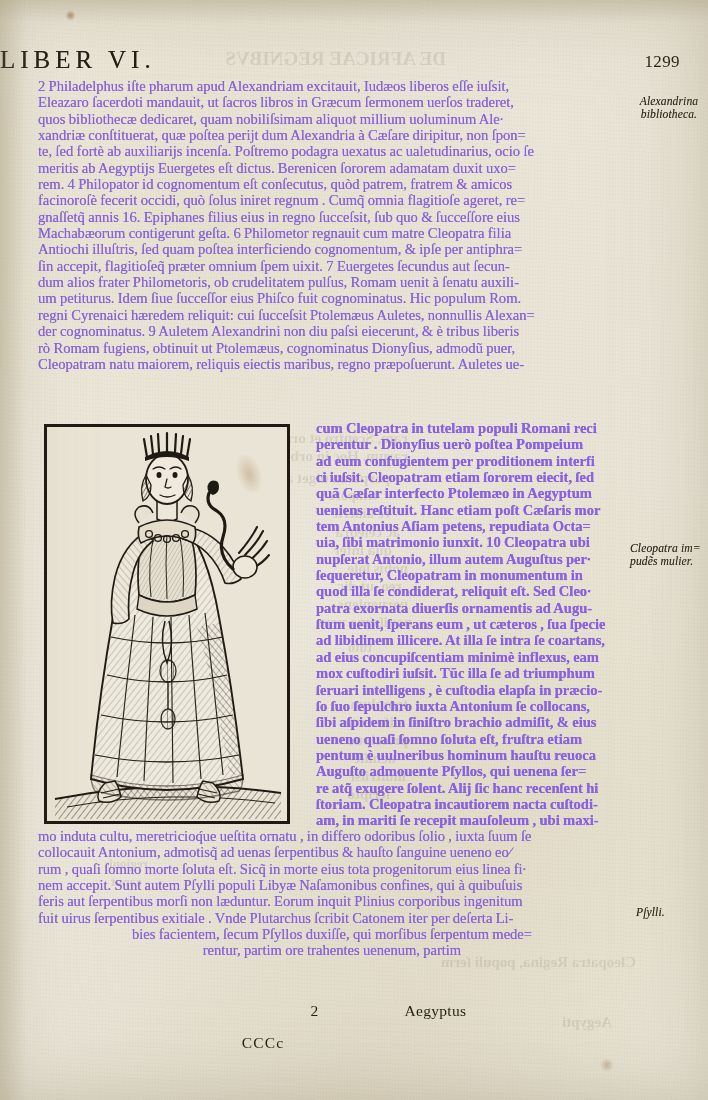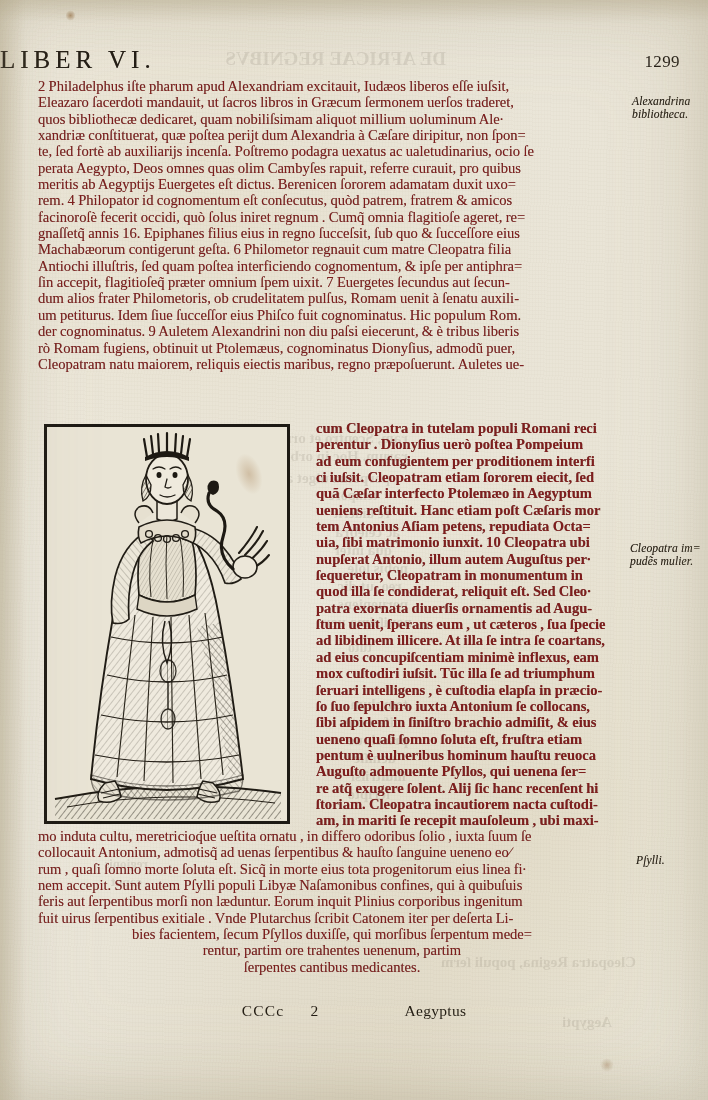--- a/index.html
+++ b/index.html
@@ -39,21 +39,21 @@
   #content{position:absolute;inset:0;color:#221c14;}
   .hdr{
     position:absolute;left:0;right:0;top:46px;
     font-size:25px;letter-spacing:5px;font-weight:400;
     text-shadow:0 0 .6px rgba(34,28,20,.55);
   }
   .folio{
     position:absolute;right:28px;top:52px;font-size:17px;letter-spacing:.4px;
   }
   .col{
-    position:absolute;color:#7f1d1d;
+    position:absolute;color:#8b5cf6;
     text-align:justify;text-align-last:left;
     font-size:14.6px;line-height:16.35px;
     letter-spacing:-.02px;word-spacing:-.3px;
     text-shadow:0 0 .55px rgba(36,30,21,.45);
   }
   #blockA{left:38px;top:78px;width:588px;}
   #narrow{left:316px;top:420px;width:328px;font-weight:bold;}
   #blockB{left:38px;top:828px;width:588px;}
   .ctr{text-align:center;text-align-last:center;}
   
@@ -61,21 +61,21 @@
     position:absolute;font-style:italic;font-size:11.6px;line-height:13px;
     color:#2a2319;letter-spacing:.1px;
     text-shadow:0 0 .5px rgba(42,35,25,.45);
   }
   
   .footer{
     position:absolute;left:0;right:0;top:1002px;
     font-size:15.5px;letter-spacing:.3px;color:#241e15;
     display:flex;justify-content:center;gap:26px;
   }
-  .footer .sig{letter-spacing:1.2px;}
+  .footer .sig{letter-spacing:1.2px;margin-top:32px;}
   .footer .gap{width:34px;}
   
   #cut{
     position:absolute;left:44px;top:424px;width:240px;height:394px;
     border:3px solid #1d1a14;background:#e7e2d3;overflow:hidden;
   }
   #cut .plate{position:absolute;inset:0;}
   #cut svg{display:block;width:100%;height:100%;}
   
   .stain{position:absolute;border-radius:50%;pointer-events:none;}
@@ -130,30 +130,30 @@
 
   <div class="hdr">LIBER VI.</div>
   <div class="folio">1299</div>
 
   <div class="col" id="blockA">
       <div>2  Philadelphus iſte pharum apud Alexandriam excitauit, Iudæos liberos eſſe iuſsit,</div>
       <div>Eleazaro ſacerdoti mandauit, ut ſacros libros in Græcum ſermonem uerſos traderet,</div>
       <div>quos bibliothecæ dedicaret, quam nobiliſsimam aliquot millium uoluminum Ale∙</div>
       <div>xandriæ conſtituerat, quæ poſtea perijt dum Alexandria à Cæſare diripitur, non ſpon=</div>
       <div>te, ſed fortè ab auxiliarijs incenſa. Poſtremo podagra uexatus ac ualetudinarius, ocio ſe</div>
-      <div>perata Aegypto, Deos omnes quas olim Cambyſes rapuit, referre curauit, pro quibus</div>
       <div>meritis ab Aegyptijs Euergetes eſt dictus.  Berenicen ſororem adamatam duxit uxo=</div>
       <div>rem.  4  Philopator id cognomentum eſt conſecutus, quòd patrem, fratrem &amp; amicos</div>
       <div>facinoroſè fecerit occidi, quò ſolus iniret regnum .  Cumq̃ omnia flagitioſe ageret, re=</div>
       <div>gnaſſetq̃ annis 16. Epiphanes filius eius in regno ſucceſsit, ſub quo &amp; ſucceſſore eius</div>
       <div>Machabæorum contigerunt geſta.  6  Philometor regnauit cum matre Cleopatra filia</div>
       <div>Antiochi illuſtris, ſed quam poſtea interficiendo cognomentum, &amp; ipſe per antiphra=</div>
       <div>ſin accepit, flagitioſeq̃ præter omnium ſpem uixit.  7  Euergetes ſecundus aut ſecun-</div>
       <div>dum alios frater Philometoris, ob crudelitatem pulſus, Romam uenit à ſenatu auxili-</div>
       <div>um petiturus. Idem ſiue ſucceſſor eius Phiſco fuit cognominatus. Hic populum Rom.</div>
+      <div>regni Cyrenaici hæredem reliquit: cui ſucceſsit Ptolemæus Auletes, nonnullis Alexan=</div>
       <div>der cognominatus.  9  Auletem Alexandrini non diu paſsi eiecerunt, &amp; è tribus liberis</div>
       <div>rò Romam fugiens, obtinuit ut Ptolemæus, cognominatus Dionyſius, admodũ puer,</div>
       <div>Cleopatram natu maiorem, reliquis eiectis maribus, regno præpoſuerunt. Auletes ue-</div>
     </div>
 
   <div id="cut">
     <div class="plate">
       <svg viewBox="0 0 240 394" preserveAspectRatio="none" aria-hidden="true">
         <defs>
           <pattern id="hatchR" width="5" height="5" patternUnits="userSpaceOnUse" patternTransform="rotate(38)">
@@ -315,32 +315,31 @@
     </div>
   <div class="col" id="blockB">
       <div>mo induta cultu, meretricioq́ue ueſtita ornatu , in differo odoribus ſolio , iuxta ſuum ſe</div>
       <div>collocauit Antonium, admotisq̃ ad uenas ſerpentibus &amp; hauſto ſanguine ueneno eo∕</div>
       <div>rum , quaſi ſomno morte ſoluta eſt. Sicq̃ in morte eius tota progenitorum eius linea fi∙</div>
       <div>nem accepit. Sunt autem Pſylli populi Libyæ Naſamonibus confines, qui à quibuſuis</div>
       <div>feris aut ſerpentibus morſi non læduntur. Eorum inquit Plinius corporibus ingenitum</div>
       <div>fuit uirus ſerpentibus exitiale .   Vnde Plutarchus ſcribit Catonem iter per deſerta Li-</div>
       <div class="ctr">bies facientem, ſecum Pſyllos duxiſſe, qui morſibus ſerpentum mede=</div>
       <div class="ctr">rentur, partim ore trahentes uenenum, partim</div>
-      <div class="ctr">ſerpentes cantibus medicantes.</div>
-    </div>
-
-  <div class="marg" id="m1" style="left:632px;top:95px;width:74px;">
+    </div>
+
+  <div class="marg" id="m1" style="left:632px;top:95px;width:74px;text-align:center;">
       <div>Alexandrina</div>
       <div>bibliotheca.</div>
     </div>
   <div class="marg" id="m2" style="left:630px;top:542px;width:76px;">
       <div>Cleopatra im=</div>
       <div>pudẽs mulier.</div>
     </div>
-  <div class="marg" id="m3" style="left:636px;top:854px;width:66px;font-style:italic;">
+  <div class="marg" id="m3" style="left:636px;top:906px;width:66px;font-style:italic;">
       <div>Pſylli.</div>
     </div>
 
   <div class="footer">
     <span class="sig">CCCc</span>
     <span>2</span>
     <span class="gap"></span>
     <span>Aegyptus</span>
   </div>
 

